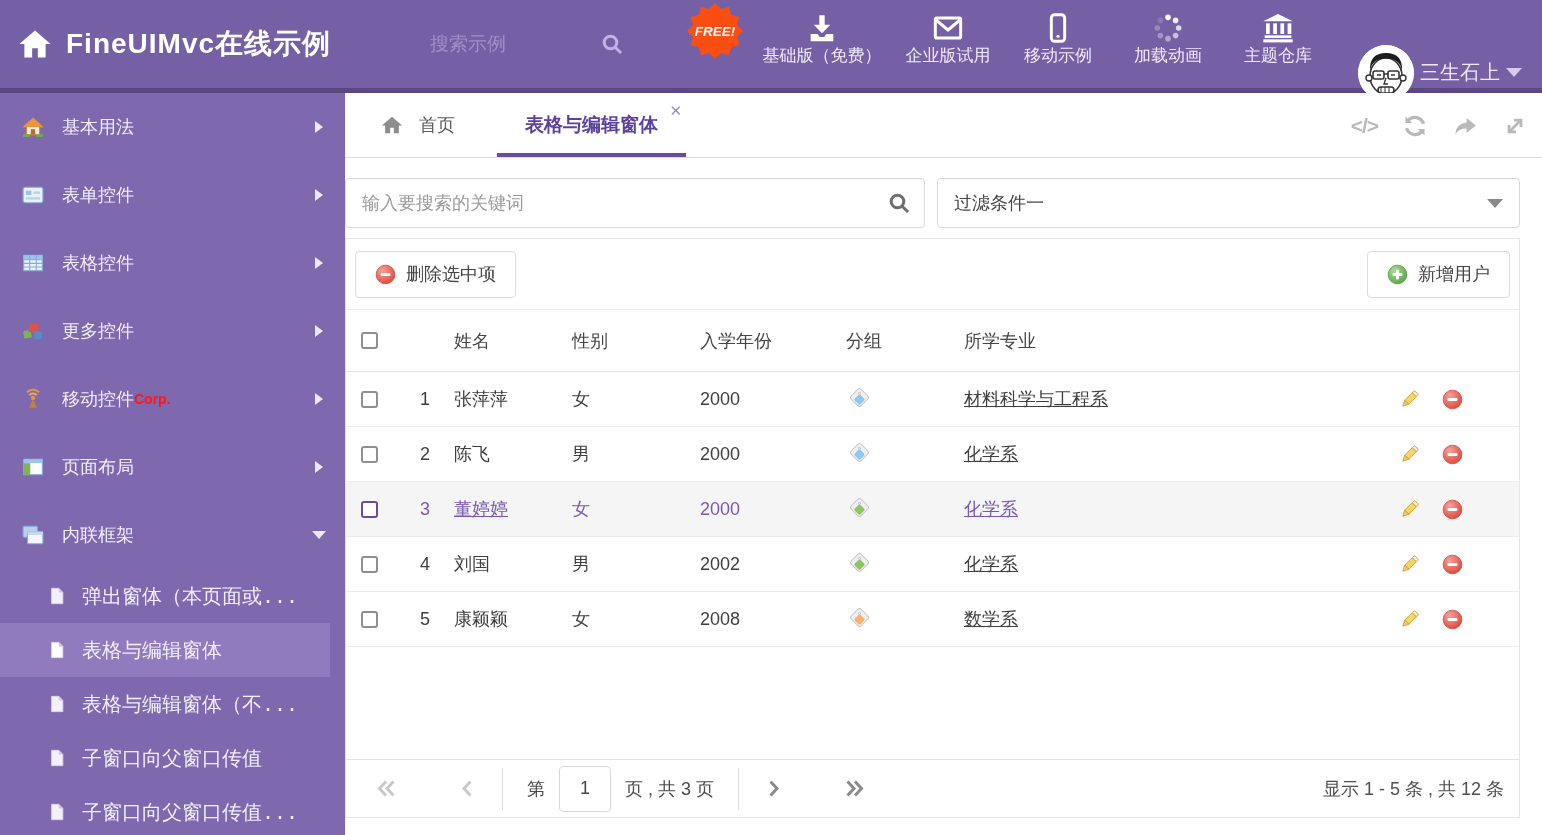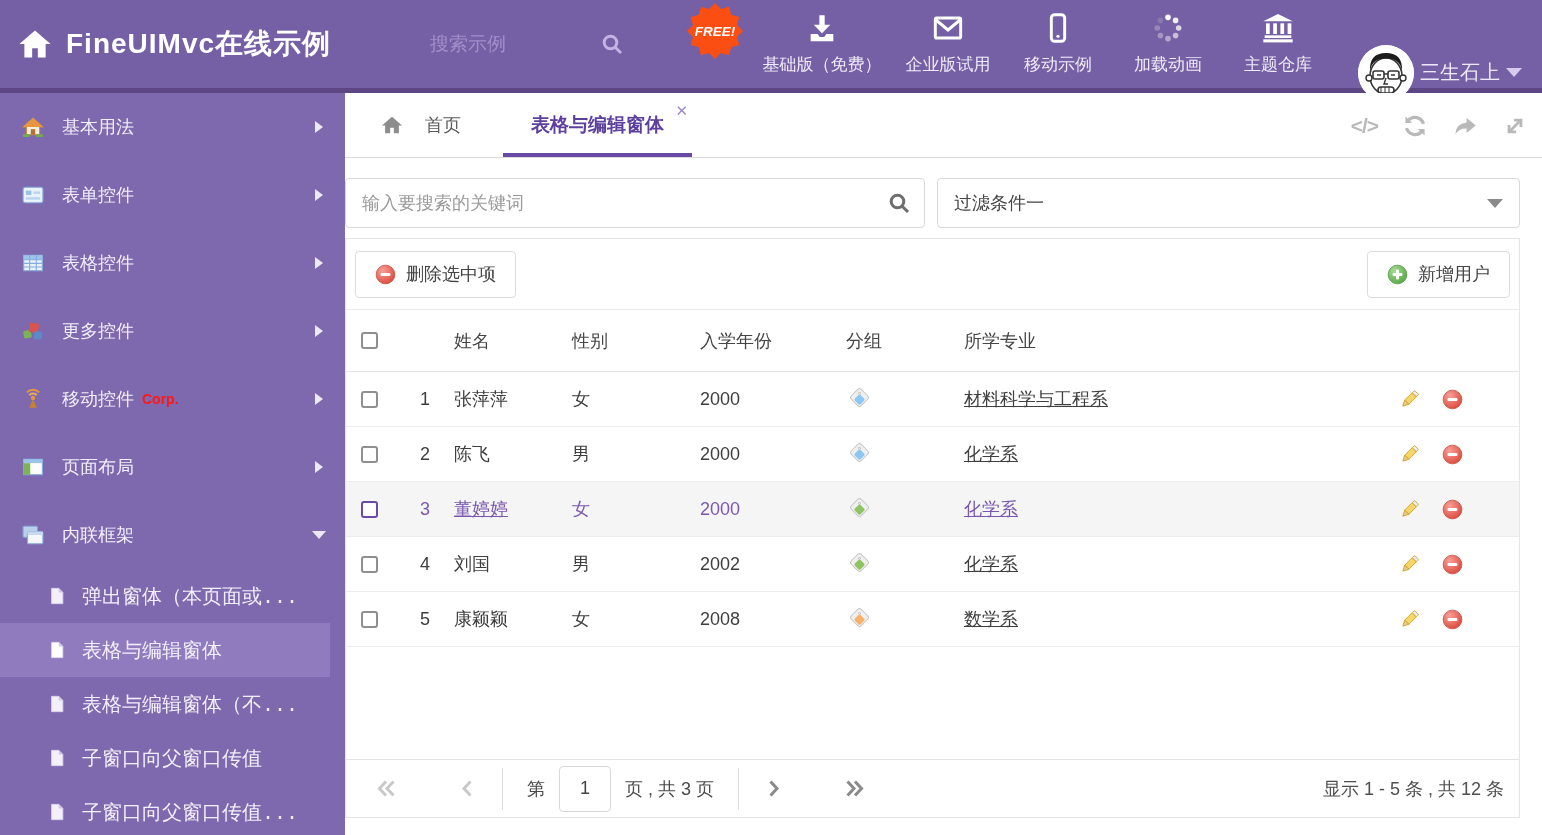--- a/index.html
+++ b/index.html
@@ -14,49 +14,49 @@
   .brand svg { width:34px; height:34px; }
   .app-title { color:#fff; font-size:28px; font-weight:bold; letter-spacing:1px; }
   .hdr-search { position:absolute; left:430px; top:26px; width:210px; height:36px; display:flex; align-items:center; }
   .hdr-search input { width:160px; background:transparent; border:none; outline:none;
                       font-size:19px; color:#E9E2F5; font-family:inherit; }
   .hdr-search input::placeholder { color:#A48FCB; }
   .hdr-search .s-ico { color:#C3B2E2; width:24px; height:24px; margin-left:10px; }
   .free-badge { position:absolute; left:686px; top:2px; width:58px; height:58px; }
   .hdr-nav { position:absolute; left:758px; top:12px; display:flex; gap:14px; }
   .hdr-item { display:flex; flex-direction:column; align-items:center; justify-content:flex-end;
-              gap:9px; min-width:96px; cursor:pointer; }
+              min-width:96px; cursor:pointer; }
   .hdr-item:first-child { min-width:128px; }
   .hdr-item svg { width:32px; height:32px; }
   .hdr-label { color:#EFEAF8; font-size:17px; white-space:nowrap; }
   .hdr-user { position:absolute; right:20px; top:16px; height:113px; display:flex; align-items:center; gap:6px; }
   .avatar { width:56px; height:56px; border-radius:50%; background:#fff; overflow:hidden; flex:0 0 auto; }
   .user-name { color:#EDE7F8; font-size:20px; }
   .tri-down-w { width:0; height:0; border-left:8px solid transparent; border-right:8px solid transparent;
                 border-top:9px solid #D6CBEC; }
 
   
   .sidebar { position:absolute; left:0; top:93px; width:345px; height:742px; background:var(--sidebar-bg); }
   .side-item { height:68px; display:flex; align-items:center; padding:0 22px; cursor:pointer; position:relative; }
   .side-item .s-ico { width:22px; height:22px; margin-right:18px; flex:0 0 auto; }
   .side-label { color:#F2EEF9; font-size:18px; }
-  .side-badge { color:#FF1616; font-size:14px; margin-left:8px; font-weight:bold; }
+  .side-badge { color:#FF1616; font-size:14px; font-weight:bold; }
   .tri-right { position:absolute; right:22px; width:0; height:0;
                border-top:6px solid transparent; border-bottom:6px solid transparent; border-left:8px solid #EDE8F6; }
   .tri-down { position:absolute; right:19px; width:0; height:0;
               border-left:7px solid transparent; border-right:7px solid transparent; border-top:8px solid #EDE8F6; }
   .side-sub { height:54px; display:flex; align-items:center; padding-left:48px; cursor:pointer; }
   .side-sub .f-ico { width:18px; height:18px; margin-right:16px; }
   .side-sub .side-label { font-size:20px;font-family:Liberation Mono, monospace; }
   .side-sub.active { background:var(--sidebar-active-bg); width:330px; }
 
   
   .main { position:absolute; left:345px; top:93px; width:1197px; height:742px; background:#fff; }
   .tabbar { position:relative; height:65px; border-bottom:1px solid #DCDCDC; display:flex; align-items:stretch; }
-  .tab { display:flex; align-items:center; gap:22px; padding:0 20px; margin-left:16px; position:relative; cursor:pointer; }
+  .tab { display:flex; align-items:center; gap:16px; padding:0 20px; margin-left:16px; position:relative; cursor:pointer; }
   .tab-home { color:#5a5a5a; font-size:18px; }
   .tab-home svg { width:22px; height:22px; }
   .tab-active { margin-left:22px; padding:0 28px; }
   .tab-active .tab-label { color:#5D3F9E; font-size:19px; font-weight:bold; }
   .tab-active::after { content:""; position:absolute; left:0; right:0; bottom:0; height:4px; background:var(--accent-purple); }
   .tab-close { position:absolute; top:9px; right:4px; font-size:15px; font-weight:bold; color:#9D8AC6; cursor:pointer; }
   .tab-tools { position:absolute; right:14px; top:0; height:65px; display:flex; align-items:center; gap:24px; color:#B9B9B9; }
   .tab-tools .t-ico { cursor:pointer; display:flex; align-items:center; }
   .ico-code { font-size:21px; font-weight:bold; color:#B9B9B9; letter-spacing:-1px; }
   .t-ico svg { width:26px; height:26px; }

